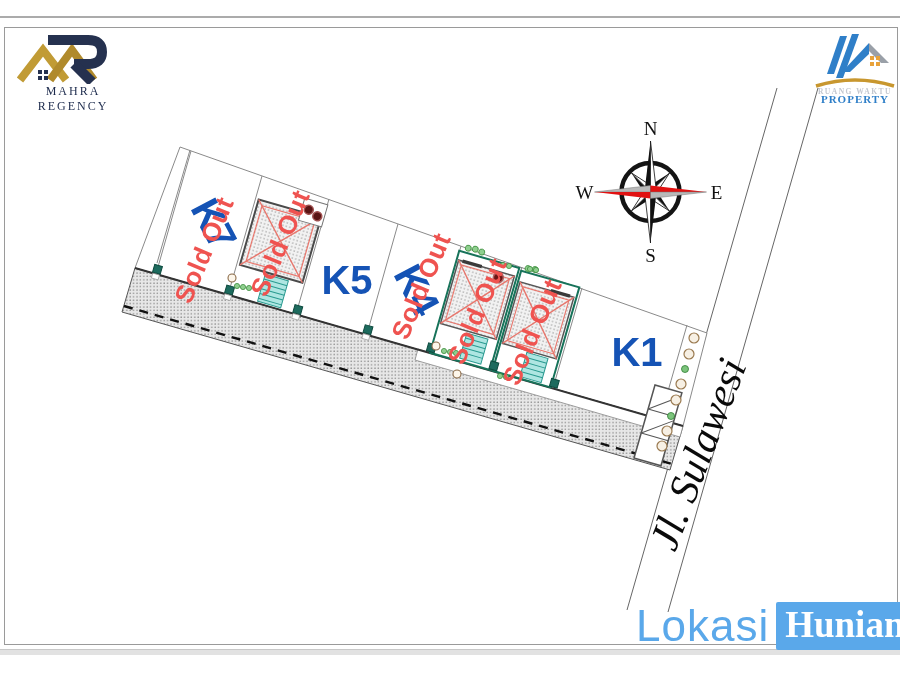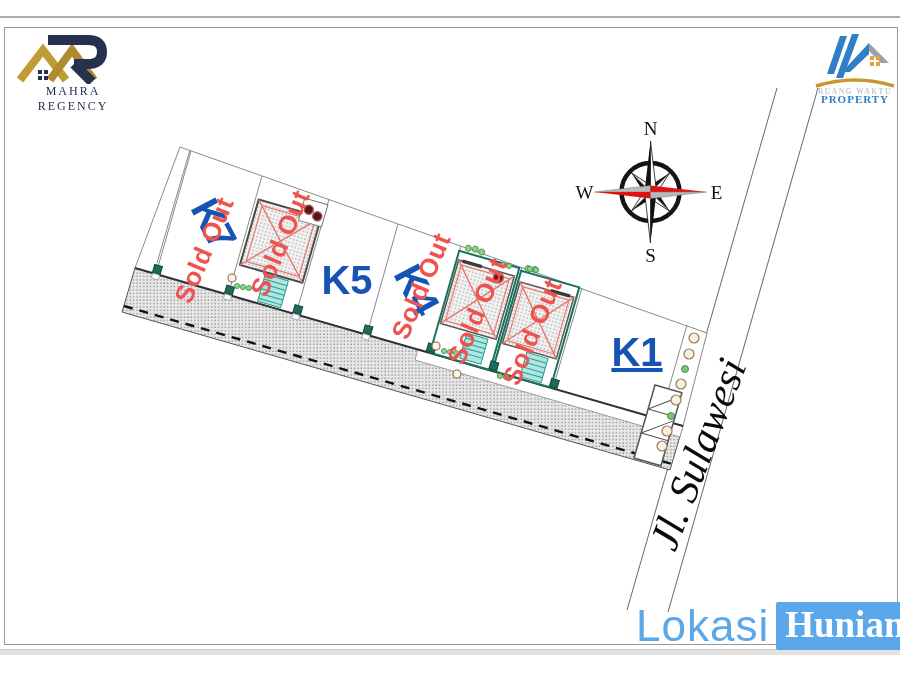--- a/index.html
+++ b/index.html
@@ -260,21 +260,21 @@
   </svg>
 
   <div class="abs plot-label rot-label" style="left:214px;top:224px;">K7</div>
   <div class="abs sold-out" style="left:204px;top:250px;">Sold Out</div>
   <div class="abs sold-out" style="left:280px;top:243px;">Sold Out</div>
   <div class="abs plot-label" style="left:347px;top:280px;">K5</div>
   <div class="abs plot-label rot-label" style="left:417px;top:290px;">K4</div>
   <div class="abs sold-out" style="left:421px;top:286px;">Sold Out</div>
   <div class="abs sold-out" style="left:477px;top:311px;">Sold Out</div>
   <div class="abs sold-out" style="left:532px;top:332px;">Sold Out</div>
-  <div class="abs plot-label" style="left:637px;top:352px;text-decoration:underline;">K1</div>
+  <div class="abs plot-label" style="left:637px;top:352px;">K1</div>
 
   <div class="abs" id="street-label">Jl. Sulawesi</div>
 
   <div class="abs" id="footer-brand">
     <span id="footer-part1">Lokasi</span>
     <span id="footer-part2">Hunian</span>
   </div>
 
 </div>
 

